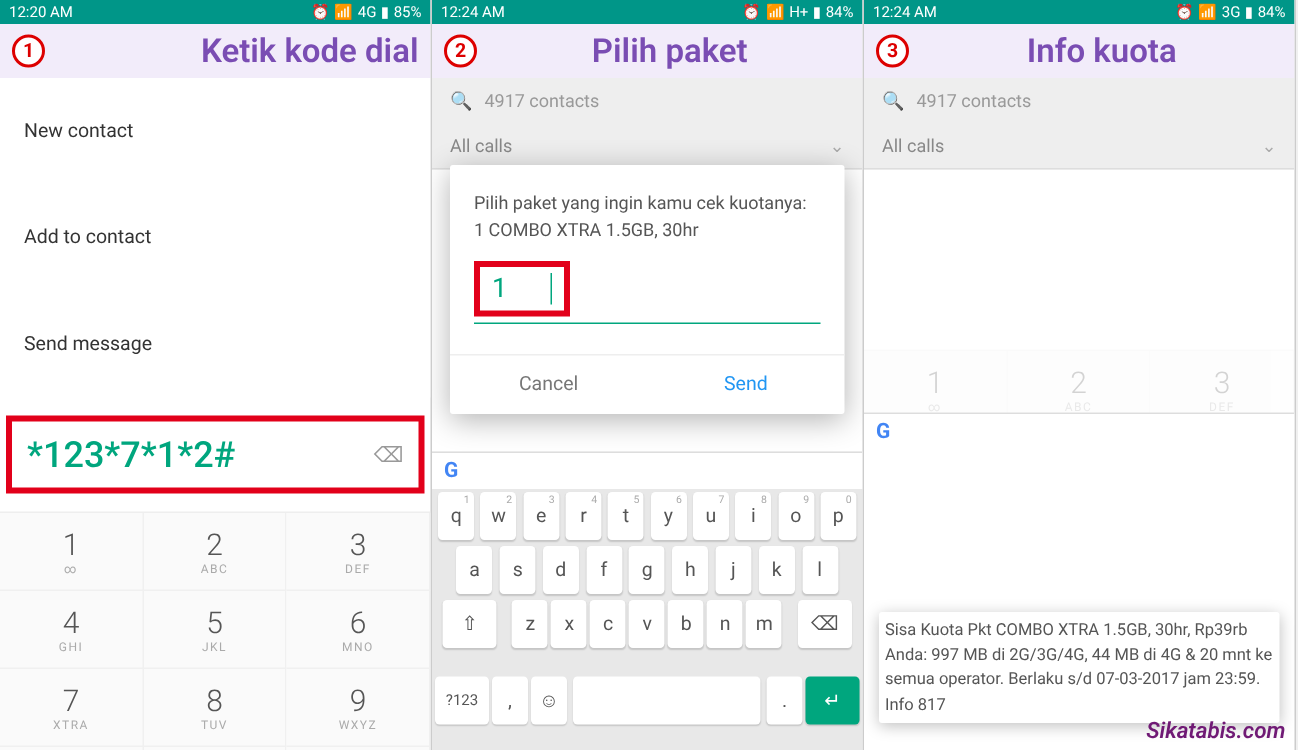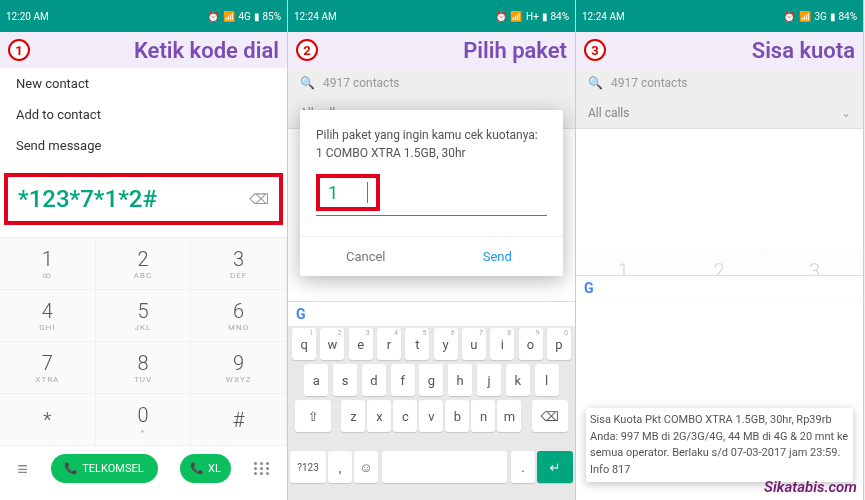--- a/index.html
+++ b/index.html
@@ -1,24 +1,24 @@
 <!DOCTYPE html>
 <html><head>
 <meta charset="utf-8">
 <style>
 *{box-sizing:border-box;margin:0;padding:0;font-family:Roboto,Arial,sans-serif}
 body{background:#f0f0f0;display:flex;gap:0;width:865px;height:500px}
 .panel{position:relative;width:288px;height:500px;background:#fff;border-right:1px solid #ccc;overflow:hidden}
-.status-bar{height:32px;background:#009688;color:#fff;font-size:10px;display:flex;align-items:center;padding:0 6px;justify-content:space-between}
+.status-bar{height:16px;background:#009688;color:#fff;font-size:10px;display:flex;align-items:center;padding:0 6px;justify-content:space-between}
 .status-right{display:flex;gap:3px;align-items:center}
 .title-bar{height:36px;background:#f2ecfa;display:flex;align-items:center;padding:0 8px;gap:8px}
 .step-badge{width:22px;height:22px;border:2px solid #d00;border-radius:50%;display:flex;align-items:center;justify-content:center;background:#fff;color:#d00;font-weight:bold;font-size:13px}
 .title-text{color:#7a4db3;font-size:22px;font-weight:600;flex:1;text-align:right}
-.title-text.center{text-align:right}
-.menu-item{padding:8px 16px;font-size:13px;color:#333;background:#fff}
+.title-text.center{text-align:center}
+.menu-item{padding:28px 16px;font-size:13px;color:#333;background:#fff}
 .dial-box{margin:12px 4px;border:4px solid #e2001a;padding:8px 10px;display:flex;align-items:center;justify-content:space-between}
 .dial-code{color:#00a67e;font-size:24px;font-weight:500}
 .backspace{color:#999;font-size:14px}
 .keypad{display:grid;grid-template-columns:repeat(3,1fr);border-top:1px solid #eee}
 .key{height:52px;display:flex;flex-direction:column;align-items:center;justify-content:center;border-right:1px solid #f0f0f0;border-bottom:1px solid #f0f0f0;background:#fafafa}
 .key-num{font-size:20px;color:#555;font-weight:300}
 .key-sub{font-size:8px;color:#aaa;letter-spacing:1px}
 .bottom-row{display:flex;align-items:center;justify-content:space-around;padding:8px 6px;background:#fff}
 .call-btn{background:#0bbf5e;color:#fff;border-radius:20px;padding:8px 14px;font-size:11px;display:flex;align-items:center;gap:4px}
 .call-btn.sm{padding:8px 10px}
@@ -247,21 +247,21 @@
     <span class="status-right">
       <span>⏰</span>
       <span>📶</span>
       <span>3G</span>
       <span>▮</span>
       <span>84%</span>
     </span>
   </div>
   <div class="title-bar">
     <div class="step-badge">3</div>
-    <div class="title-text center">Sisa kuota</div>
+    <div class="title-text center">Info kuota</div>
   </div>
   <div class="search-row">
     <span>🔍</span>
     <span>4917 contacts</span>
   </div>
   <div class="filter-row">
     <span>All calls</span>
     <span class="chev">⌄</span>
   </div>
   <div style="height:120px"></div>

